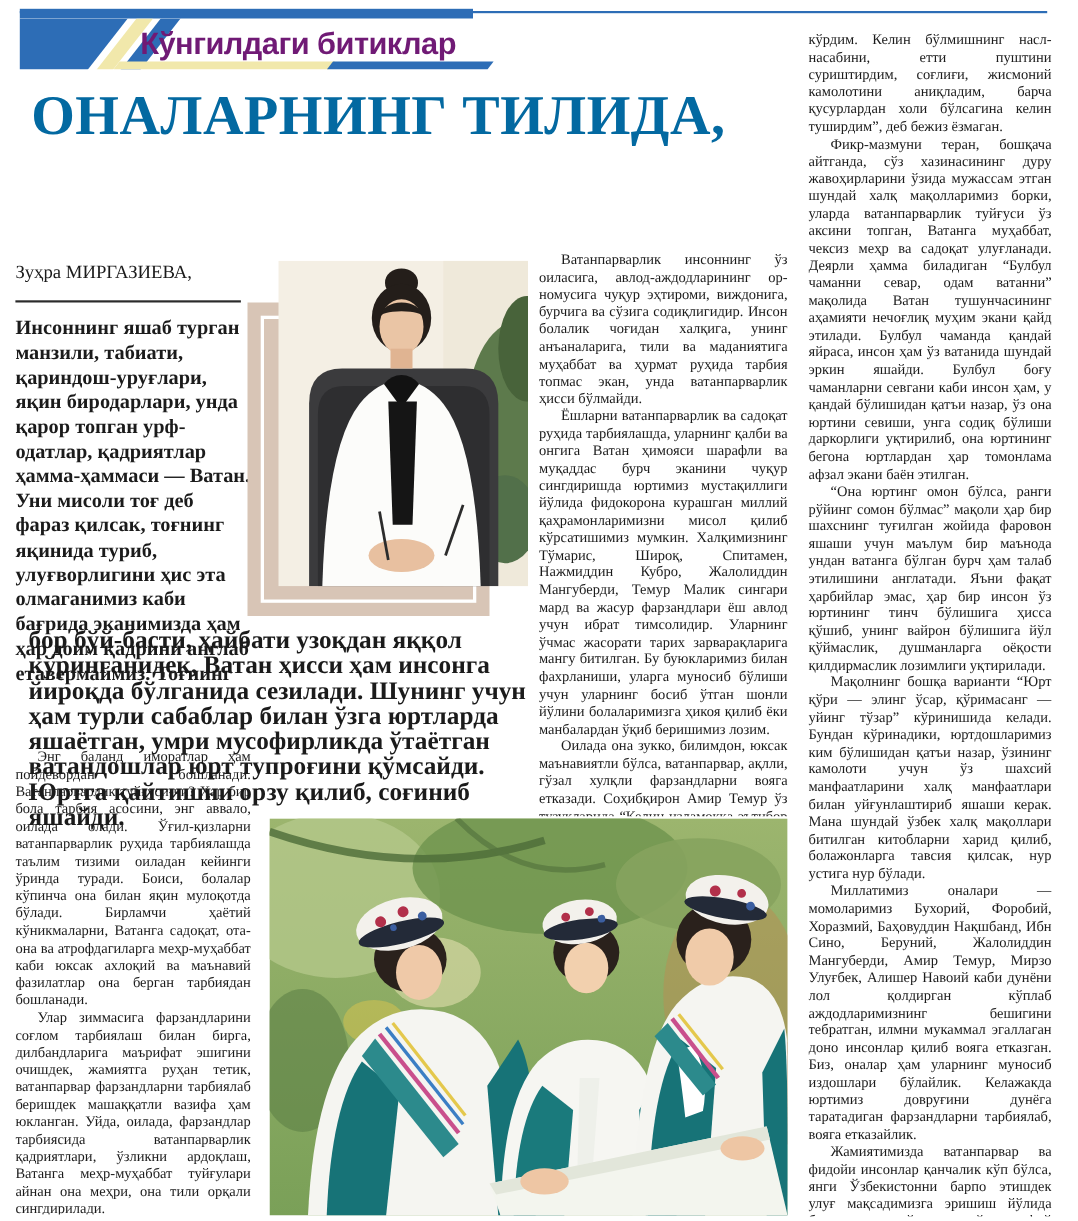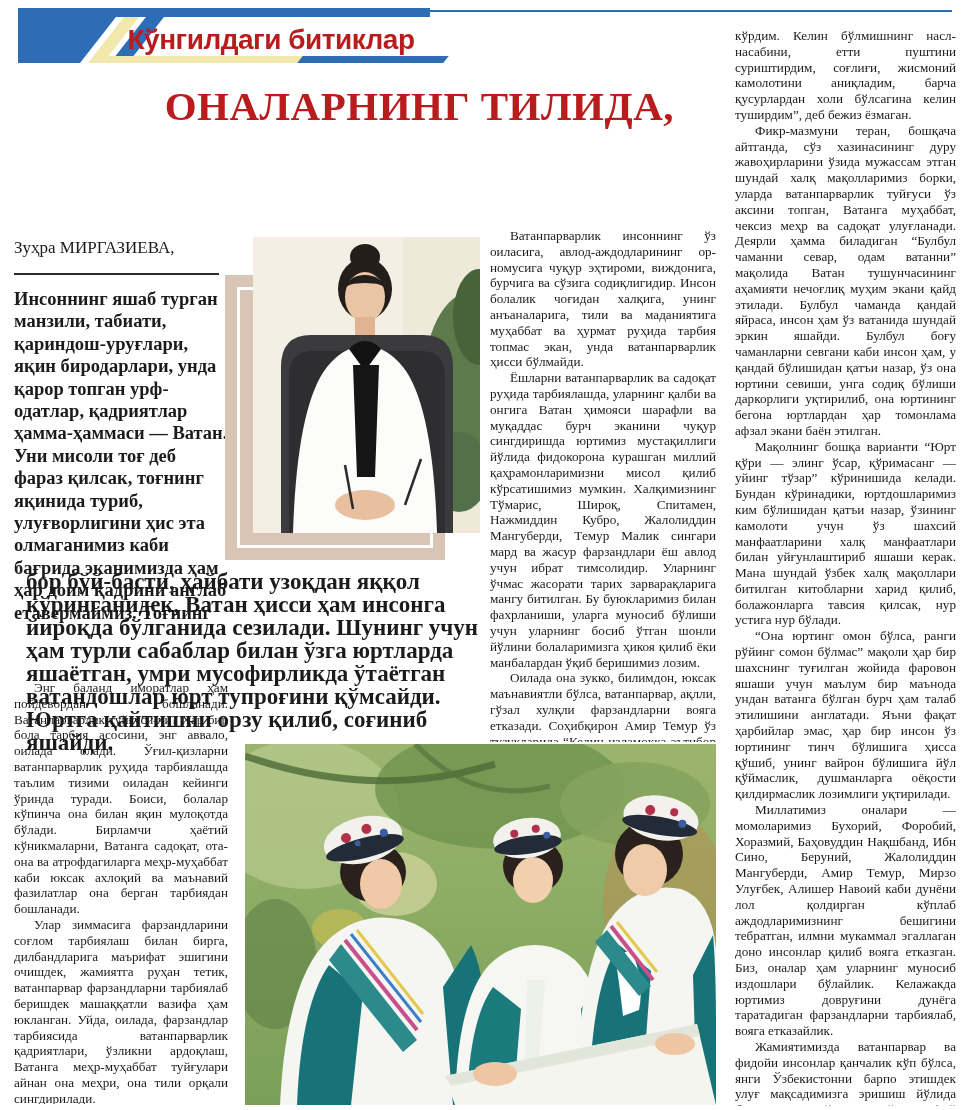--- a/index.html
+++ b/index.html
@@ -11,26 +11,26 @@
   .main{position:absolute;left:14px;top:0;width:702px;height:1110px;}
   .mast-bar{position:absolute;left:4px;top:8px;width:412px;height:9px;background:#2d6db6;}
   .mast-box{position:absolute;left:4px;top:17px;width:642px;height:46px;background:#fff;}
   .mast-art{position:absolute;left:0;top:0;width:160px;height:46px;overflow:hidden;}
   .sk{position:absolute;top:-6px;height:58px;transform:skewX(-38deg);}
   .s1{left:-45px;width:125px;background:#2d6db6;}
   .s2{left:88px;width:15px;background:#f1e8ab;}
   .s3{left:110px;width:18px;background:#2d6db6;}
   .mast-title{position:absolute;left:108px;top:0;width:290px;text-align:center;
       font-family:"Liberation Sans",sans-serif;font-weight:bold;font-size:28px;
-      line-height:45px;color:#b91c1c;letter-spacing:-0.5px;white-space:nowrap;}
+      line-height:45px;color:#701a75;letter-spacing:-0.5px;white-space:nowrap;}
   .mast-y{position:absolute;left:88px;bottom:0;width:196px;height:7px;background:#f1e8ab;transform:skewX(-38deg);}
   .mast-b{position:absolute;left:282px;bottom:0;width:146px;height:7px;background:#2d6db6;transform:skewX(-38deg);}
   
-  .headline{position:absolute;left:0;top:74px;width:660px;margin:0;text-align:right;
-      font-size:41px;line-height:65px;font-weight:bold;color:#b91c1c;letter-spacing:0.5px;}
+  .headline{position:absolute;left:0;top:74px;width:660px;margin:0;text-align:center;
+      font-size:51px;line-height:65px;font-weight:bold;color:#0369a1;letter-spacing:0.5px;}
   
   .author{position:absolute;left:0;top:238px;width:214px;}
   .author-name{font-size:17px;font-weight:normal;margin-bottom:5px;}
   .author-role{font-style:italic;font-size:15.5px;line-height:20.5px;}
   .author-rule{border:none;border-top:2px solid #2b2b2b;margin:15px 0 13px 0;width:205px;}
   .lead-narrow{font-size:18.5px;font-weight:bold;line-height:22.4px;text-align:left;}
   .lead-wide{position:absolute;left:12px;top:570px;width:460px;font-size:23px;
       font-weight:bold;line-height:23px;text-align:left;}
   
   .portrait{position:absolute;left:211px;top:237px;width:256px;height:326px;}
@@ -204,19 +204,19 @@
         <ellipse cx="250" cy="330" rx="22" ry="12" fill="#eec6a4"></ellipse>
         <ellipse cx="430" cy="300" rx="20" ry="11" fill="#eec6a4"></ellipse>
       </svg>
     </div>
 
   </div>
 
   <aside class="rightcol body">
       <p>кўрдим. Келин бўлмишнинг насл-насабини, етти пуштини суриштирдим, соғлиғи, жисмоний камолотини аниқладим, барча қусурлардан холи бўлсагина келин туширдим”, деб бежиз ёзмаган.</p>
       <p>Фикр-мазмуни теран, бошқача айтганда, сўз хазинасининг дуру жавоҳирларини ўзида мужассам этган шундай халқ мақолларимиз борки, уларда ватанпарварлик туйғуси ўз аксини топган, Ватанга муҳаббат, чексиз меҳр ва садоқат улуғланади. Деярли ҳамма биладиган “Булбул чаманни севар, одам ватанни” мақолида Ватан тушунчасининг аҳамияти нечоғлиқ муҳим экани қайд этилади. Булбул чаманда қандай яйраса, инсон ҳам ўз ватанида шундай эркин яшайди. Булбул боғу чаманларни севгани каби инсон ҳам, у қандай бўлишидан қатъи назар, ўз она юртини севиши, унга содиқ бўлиши даркорлиги уқтирилиб, она юртининг бегона юртлардан ҳар томонлама афзал экани баён этилган.</p>
+      <p>“Она юртинг омон бўлса, ранги рўйинг сомон бўлмас” мақоли ҳар бир шахснинг туғилган жойида фаровон яшаши учун маълум бир маънода ундан ватанга бўлган бурч ҳам талаб этилишини англатади. Яъни фақат ҳарбийлар эмас, ҳар бир инсон ўз юртининг тинч бўлишига ҳисса қўшиб, унинг вайрон бўлишига йўл қўймаслик, душманларга оёқости қилдирмаслик лозимлиги уқтирилади.</p>
       <p>Мақолнинг бошқа варианти “Юрт қўри — элинг ўсар, қўримасанг — уйинг тўзар” кўринишида келади. Бундан кўринадики, юртдошларимиз ким бўлишидан қатъи назар, ўзининг камолоти учун ўз шахсий манфаатларини халқ манфаатлари билан уйғунлаштириб яшаши керак. Мана шундай ўзбек халқ мақоллари битилган китобларни харид қилиб, болажонларга тавсия қилсак, нур устига нур бўлади.</p>
-      <p>“Она юртинг омон бўлса, ранги рўйинг сомон бўлмас” мақоли ҳар бир шахснинг туғилган жойида фаровон яшаши учун маълум бир маънода ундан ватанга бўлган бурч ҳам талаб этилишини англатади. Яъни фақат ҳарбийлар эмас, ҳар бир инсон ўз юртининг тинч бўлишига ҳисса қўшиб, унинг вайрон бўлишига йўл қўймаслик, душманларга оёқости қилдирмаслик лозимлиги уқтирилади.</p>
       <p>Миллатимиз оналари — момоларимиз Бухорий, Форобий, Хоразмий, Баҳовуддин Нақшбанд, Ибн Сино, Беруний, Жалолиддин Мангуберди, Амир Темур, Мирзо Улуғбек, Алишер Навоий каби дунёни лол қолдирган кўплаб аждодларимизнинг бешигини тебратган, илмни мукаммал эгаллаган доно инсонлар қилиб вояга етказган. Биз, оналар ҳам уларнинг муносиб издошлари бўлайлик. Келажакда юртимиз довруғини дунёга таратадиган фарзандларни тарбиялаб, вояга етказайлик.</p>
       <p>Жамиятимизда ватанпарвар ва фидойи инсонлар қанчалик кўп бўлса, янги Ўзбекистонни барпо этишдек улуғ мақсадимизга эришиш йўлида барча иқтисодий, маънавий-маърифий жабҳаларда шунча кўп туб ўзгаришлар рўй беради. Инчунин, ёшларни ватанпарварлик руҳида тарбиялаш ҳеч қачон ўз долзарблигини, аҳамиятини йўқотмайдиган масаладир.</p>
     </aside>
 
 </div>
 
 </body></html>

